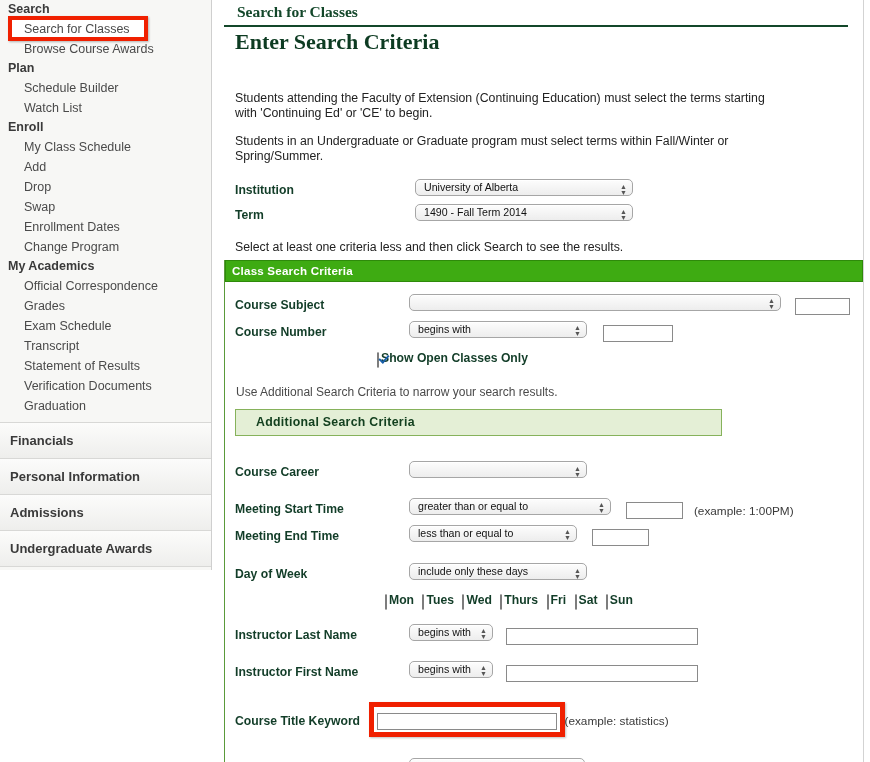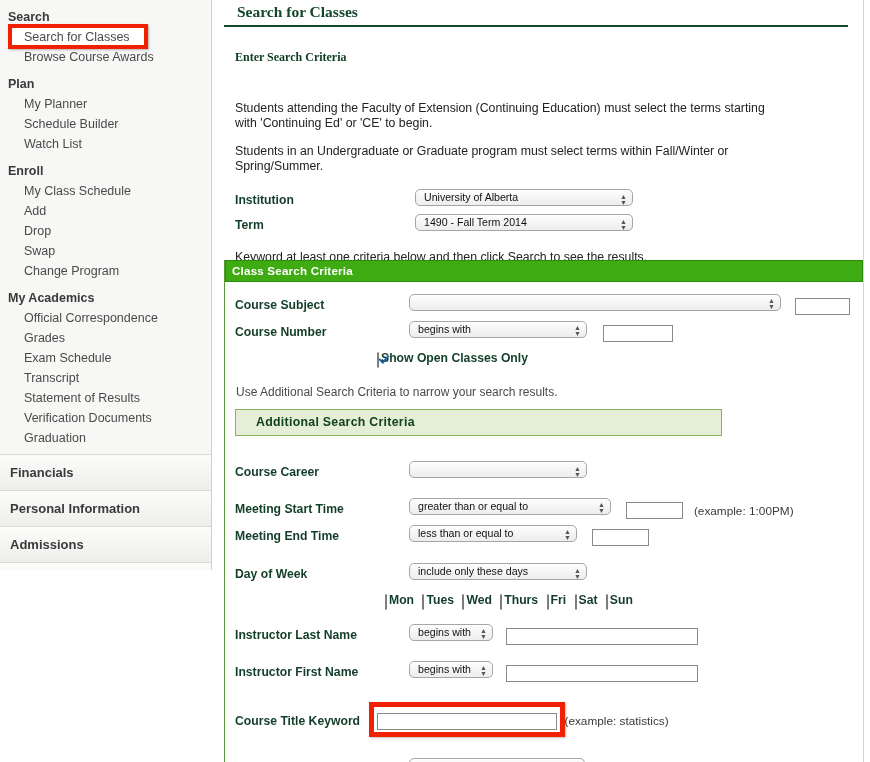--- a/index.html
+++ b/index.html
@@ -15,21 +15,21 @@
   #sidebar {
     position: absolute; left: 0; top: 0;
     width: 212px; height: 570px;
     background: #f7f7f5;
     border-right: 1px solid #cfcfcf;
     box-sizing: border-box;
     overflow: hidden;
   }
   .nav-group-title {
     font-size: 12.5px; font-weight: bold; color: #3a3a3a;
-    padding: 9px 0 1px 8px; line-height: 17px;
+    padding: 1px 0 1px 8px; line-height: 17px;
     font-family: "Liberation Sans", sans-serif;
   }
   .nav-link {
     font-size: 12.5px; color: #4a4a4a;
     padding: 1px 0 1px 24px; line-height: 18px;
     cursor: pointer; white-space: nowrap;
   }
 
   
   .nav-highlight-wrap {
@@ -76,22 +76,22 @@
   }
   .page-title {
     font-family: "Liberation Serif", serif;
     font-size: 15.5px; font-weight: bold; color: #13472a;
     padding: 3px 0 4px 13px;
     border-bottom: 2px solid #13472a;
     margin-right: 22px;
   }
   .section-title {
     font-family: "Liberation Serif", serif;
-    font-size: 12px; font-weight: bold; color: #0d3b22;
-    padding: 23px 0 0 11px;
+    font-size: 22px; font-weight: bold; color: #0d3b22;
+    padding: 2px 0 0 11px;
   }
   .info-text {
     font-size: 12.3px; color: #222; line-height: 15px;
     padding-left: 11px; max-width: 540px;
   }
   .p1 { margin-top: 36px; }
   .p2 { margin-top: 13px; }
 
   
   table.term-tbl { border-collapse: collapse; margin: 15px 0 0 11px; }
@@ -245,29 +245,29 @@
   <div id="sidebar">
 
     <div class="nav-group-title">Search</div>
     <div class="nav-highlight-wrap">
       <div class="nav-highlight-box"></div>
       <div class="nav-highlight-label">Search for Classes</div>
     </div>
     <div class="nav-link">Browse Course Awards</div>
 
     <div class="nav-group-title">Plan</div>
-    <div class="nav-link">My Planner</div>
     <div class="nav-link">Schedule Builder</div>
     <div class="nav-link">Watch List</div>
 
     <div class="nav-group-title">Enroll</div>
     <div class="nav-link">My Class Schedule</div>
     <div class="nav-link">Add</div>
     <div class="nav-link">Drop</div>
     <div class="nav-link">Swap</div>
+    <div class="nav-link">Enrollment Dates</div>
     <div class="nav-link">Change Program</div>
 
     <div class="nav-group-title">My Academics</div>
     <div class="nav-link">Official Correspondence</div>
     <div class="nav-link">Grades</div>
     <div class="nav-link">Exam Schedule</div>
     <div class="nav-link">Transcript</div>
     <div class="nav-link">Statement of Results</div>
     <div class="nav-link">Verification Documents</div>
     <div class="nav-link">Graduation</div>
@@ -311,21 +311,21 @@
             <span class="arrows">
                   <span>▲</span>
                   <span>▼</span>
                 </span>
           </span>
         </td>
       </tr>
     </tbody>
       </table>
 
-    <div class="note">Keyword at least one criteria below and then click Search to see the results.</div>
+    <div class="note">Select at least one criteria less and then click Search to see the results.</div>
 
     <div id="criteria">
 
       <div class="crit-head">Class Search Criteria</div>
 
       <table class="crit-tbl">
         <tbody>
             <tr>
           <td class="clbl">Course Subject</td>
           <td>

